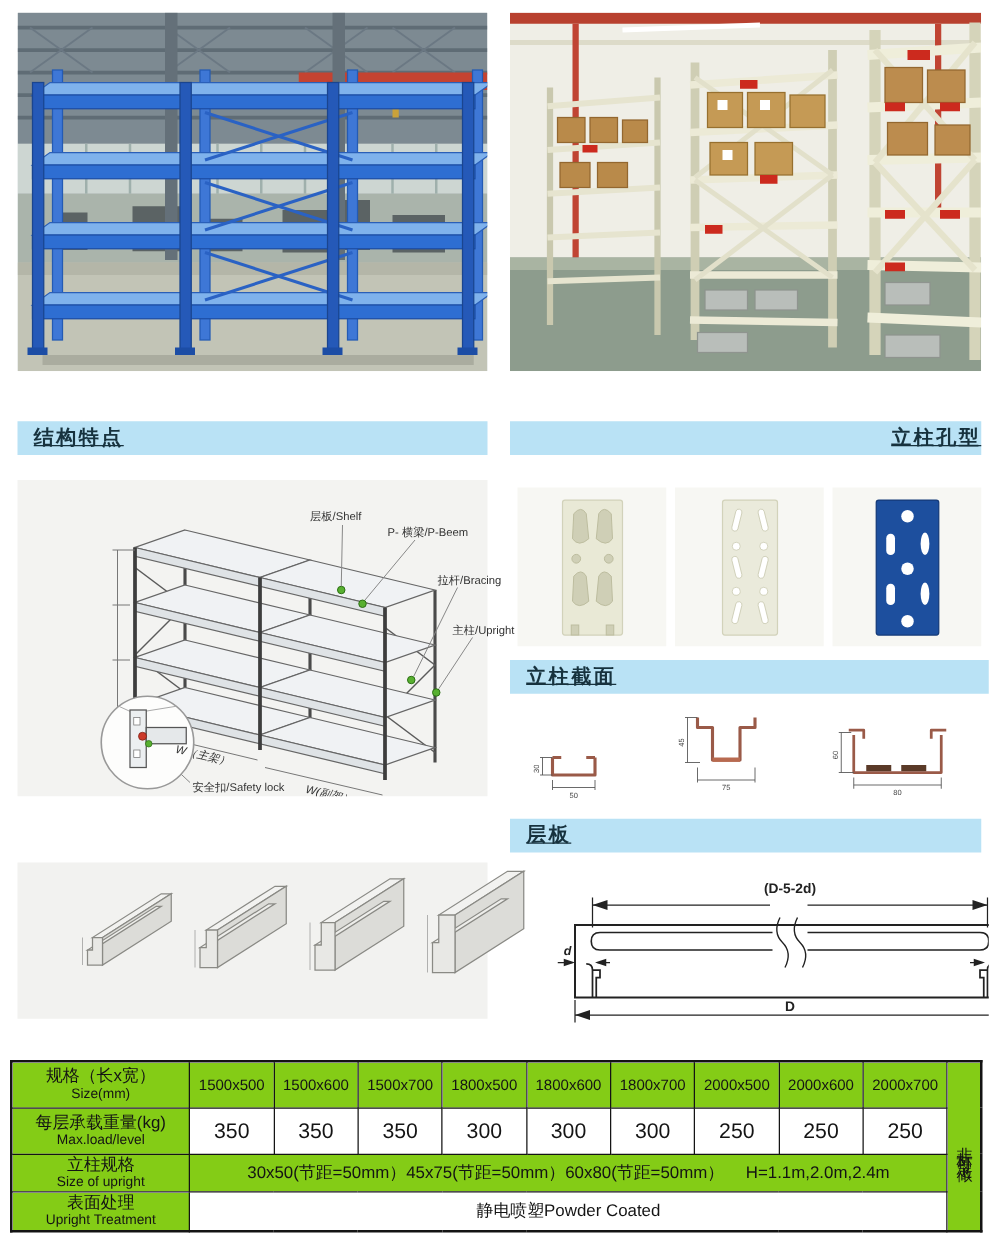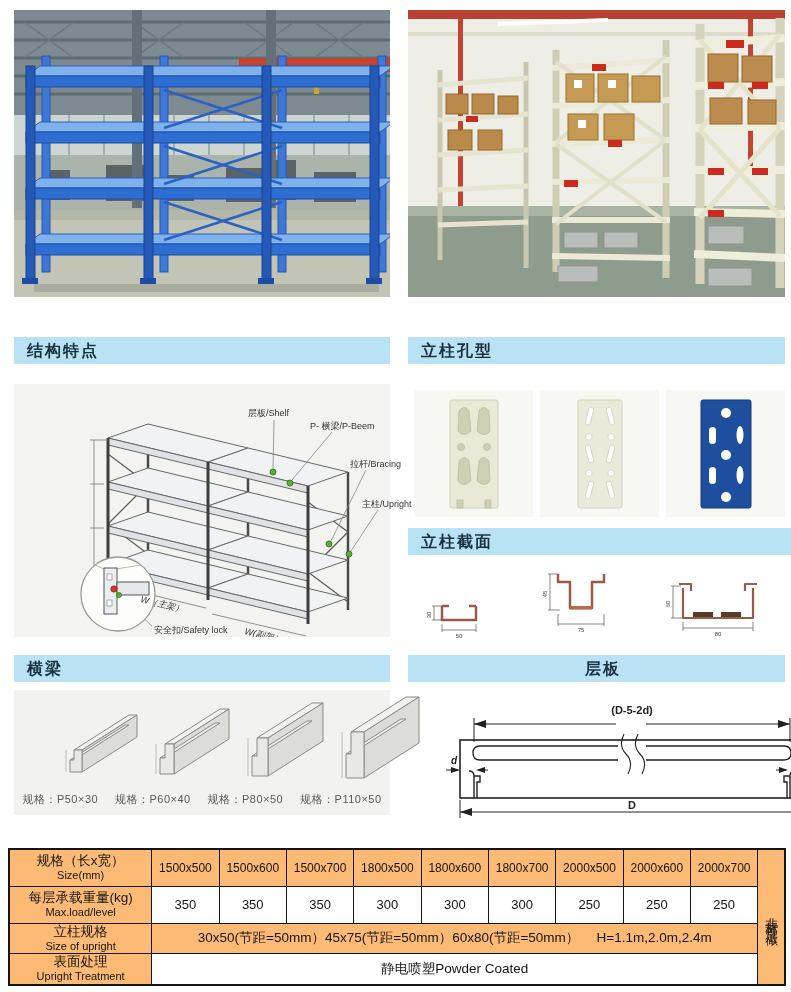--- a/index.html
+++ b/index.html
@@ -7,21 +7,21 @@
   .page { position:relative; width:791px; height:992px; background:#ffffff; overflow:hidden; }
 
   
   .photo { position:absolute; top:10px; height:287px; overflow:hidden; }
   .photo-left { left:14px; width:376px; }
   .photo-right { left:408px; width:377px; }
 
   
   .section-bar { position:absolute; height:27px; background:#b9e2f5; color:#17323e;
                  font-size:16px; font-weight:bold; line-height:27px; padding-left:13px;
-                 letter-spacing:2px; }
+                 letter-spacing:2px;text-decoration:underline; }
 
   
   .panel { position:absolute;padding-left:34px; }
   .structure-panel { left:14px; top:384px; width:376px; height:253px; background:#f3f3f1; }
   .beams-panel { left:14px; top:690px; width:376px; height:125px; background:#f2f2f0; }
   .beam-specs { position:absolute; left:0; bottom:8px; width:100%; display:flex; justify-content:space-around; }
   .beam-specs span { font-size:11px; color:#5a5a56; letter-spacing:0.5px; }
 
   .hole-samples { position:absolute; left:414px; top:390px; width:371px; height:127px;
                   display:flex; justify-content:space-between; }
@@ -30,25 +30,25 @@
   .cross-row { position:absolute; left:408px; top:558px; width:377px; height:82px;
                display:flex; align-items:flex-end; justify-content:space-between; padding:0 18px; }
 
   .shelf-panel { left:412px; top:698px; width:373px; height:127px; }
 
   
   .spec-table { position:absolute; left:8px; top:848px; width:778px; border-collapse:collapse;
                 table-layout:fixed; border:2.5px solid #141414; }
   .spec-table td { border:1.5px solid #141414; text-align:center; vertical-align:middle;
                    color:#141414; overflow:hidden; }
-  .blue-bg { background:#fdba74; }
+  .blue-bg { background:#84cc16; }
   .label-cell .zh { display:block; font-size:13.5px; line-height:16px; }
   .label-cell .en { display:block; font-size:11px; line-height:13px; }
   .size-cell { font-size:12px; }
-  .load-cell { font-size:13px; }
+  .load-cell { font-size:17px; }
   .span-cell { font-size:13.5px; white-space:pre; }
   .vert-cell { writing-mode:vertical-rl; font-size:13px; letter-spacing:4px; padding:4px 0; }
   .r1 { height:37px; } .r2 { height:37px; } .r3 { height:20px; } .r4 { height:32px; }
 
   svg text { font-family:"Liberation Sans","DejaVu Sans",sans-serif; }
 </style>
 </head>
 <body>
 
 <div class="page">
@@ -259,21 +259,21 @@
         <rect x="300" y="200" width="16" height="7"></rect>
           <rect x="58" y="106" width="12" height="6"></rect>
       </g>
       <line x1="90" y1="14" x2="200" y2="10" stroke="#ffffff" stroke-width="4"></line>
     </svg>
   </div>
 
   <div class="section-bar" style="left:14px; top:337px; width:376px;">
     <span>结构特点</span>
   </div>
-  <div class="section-bar" style="left:408px; top:337px; width:377px;">
+  <div class="section-bar" style="left:408px; top:337px; width:377px;text-align:right;">
     <span>立柱孔型</span>
   </div>
 
   <div class="panel structure-panel">
     <svg width="376" height="253" viewBox="0 0 376 253">
 
       <g stroke="#4a4a4a" stroke-width="2.5">
         <line x1="100" y1="40" x2="100" y2="178"></line>
         <line x1="200" y1="64" x2="200" y2="202"></line>
         <line x1="300" y1="88" x2="300" y2="226"></line>
@@ -464,24 +464,21 @@
           <line x1="10" y1="44" x2="22" y2="44"></line>
         <line x1="22" y1="54" x2="92" y2="54"></line>
           <line x1="22" y1="48" x2="22" y2="57"></line>
           <line x1="92" y1="48" x2="92" y2="57"></line>
       </g>
       <text x="9" y="30" font-size="6" fill="#444" text-anchor="middle" transform="rotate(-90 9,30)">60</text>
       <text x="57" y="62" font-size="6" fill="#444" text-anchor="middle">80</text>
     </svg>
   </div>
 
-  <div class="section-bar" style="left:14px; top:655px; width:376px;">
-    <span>横梁</span>
-  </div>
-  <div class="section-bar" style="left:408px; top:655px; width:377px;text-align:center;">
+  <div class="section-bar" style="left:408px; top:655px; width:377px;">
     <span>层板</span>
   </div>
 
   <div class="panel beams-panel">
     <svg width="376" height="92" viewBox="0 0 376 92">
 
       <g stroke="#8a8a85" stroke-width="1" transform="translate(22,82)">
         <polygon points="4,-22 12,-22 67,-57 59,-57" fill="#f2f2f0"></polygon>
         <polygon points="12,0 12,-22 67,-57 67,-35" fill="#dcdcd8"></polygon>
         <polygon points="0,-12 4,-12 59,-47 55,-47" fill="#ededea"></polygon>
@@ -509,26 +506,20 @@
         <polygon points="0,0 18,0 18,-46 5,-46 5,-24 0,-24" fill="#e8e8e5"></polygon>
       </g>
 
       <g stroke="#999999" stroke-width="0.6">
         <line x1="18" y1="60" x2="18" y2="82"></line>
           <line x1="108" y1="54" x2="108" y2="84"></line>
         <line x1="200" y1="48" x2="200" y2="86"></line>
           <line x1="294" y1="42" x2="294" y2="88"></line>
       </g>
     </svg>
-    <div class="beam-specs">
-      <span>规格：P50×30</span>
-      <span>规格：P60×40</span>
-      <span>规格：P80×50</span>
-      <span>规格：P110×50</span>
-    </div>
   </div>
 
   <div class="panel shelf-panel">
     <svg width="373" height="127" viewBox="0 0 373 127">
 
       <rect x="14" y="42" width="344" height="58" fill="#ffffff" stroke="#222222" stroke-width="1.6"></rect>
 
       <path d="M34,48 h138 M34,48 q-7,0 -7,7 v0 q0,7 7,7 h138" fill="none" stroke="#222222" stroke-width="1.3"></path>
       <path d="M200,48 h138 q7,0 7,7 q0,7 -7,7 h-138" fill="none" stroke="#222222" stroke-width="1.3"></path>
       <path d="M178,36 q-6,12 2,20 q8,8 2,20" fill="none" stroke="#222222" stroke-width="1.1"></path>

